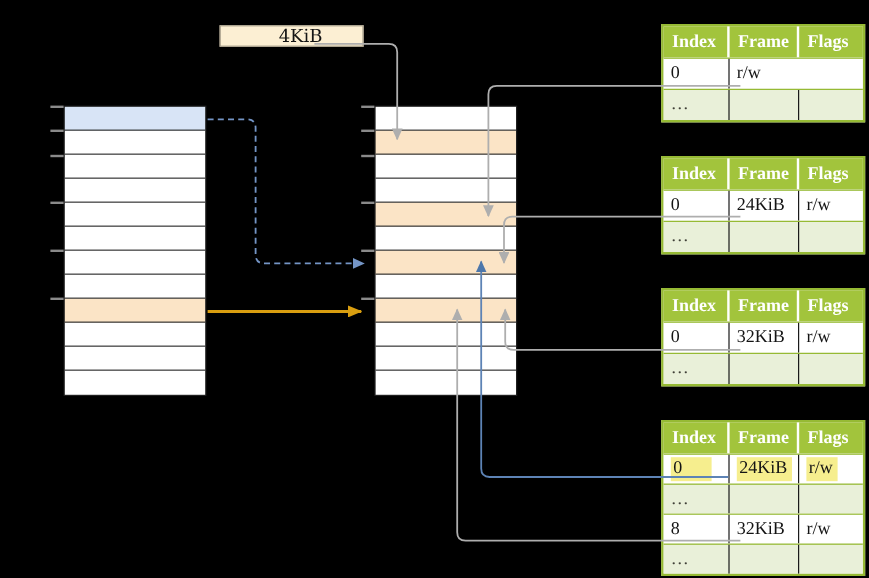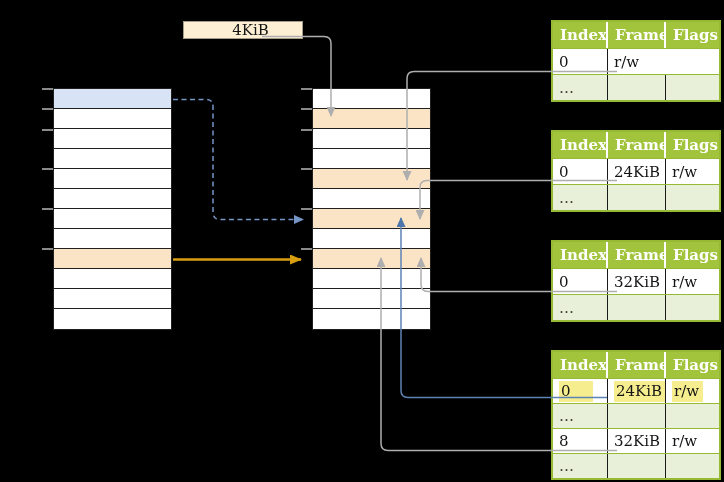--- a/index.html
+++ b/index.html
@@ -36,21 +36,21 @@
   .tick{position:absolute;width:11px;height:1.5px;background:var(--tick);}
 
   
   .kib-label{position:absolute;left:183px;top:21px;width:120px;height:18px;
     background:#fcefd3;border:1px solid #a59d8a;display:flex;align-items:center;justify-content:center;
     font-size:15px;color:#141414;line-height:1;padding-left:15px;}
 
   
   .subtable{position:absolute;left:551px;width:170px;border:2px solid var(--green);
     display:flex;flex-direction:column;background:var(--green-light);}
-  .srow{display:grid;grid-template-columns:55px 58px 53px;height:26px;}
+  .srow{display:grid;grid-template-columns:55px 58px 53px;height:26px;font-family:Liberation Serif, serif;}
   .srow.head{background:var(--green-head);}
   .srow.body{border-top:1.5px solid var(--green);background:var(--row-white);}
   .srow.dots{background:var(--green-light);}
   .subtable-4 .srow.body{height:25px;}
   .scell{display:flex;align-items:center;padding-left:6px;font-size:15px;color:#141414;
     border-right:1.4px solid #1a1a1a;overflow:hidden;white-space:nowrap;}
   .scell:last-child{border-right:none;}
   .srow.head .scell{color:#ffffff;font-weight:bold;font-size:15px;border-right:2px solid #ffffff;padding-left:7px;}
   .srow.head .scell:last-child{border-right:none;}
   .srow.dots .scell{color:#3f3f37;}

